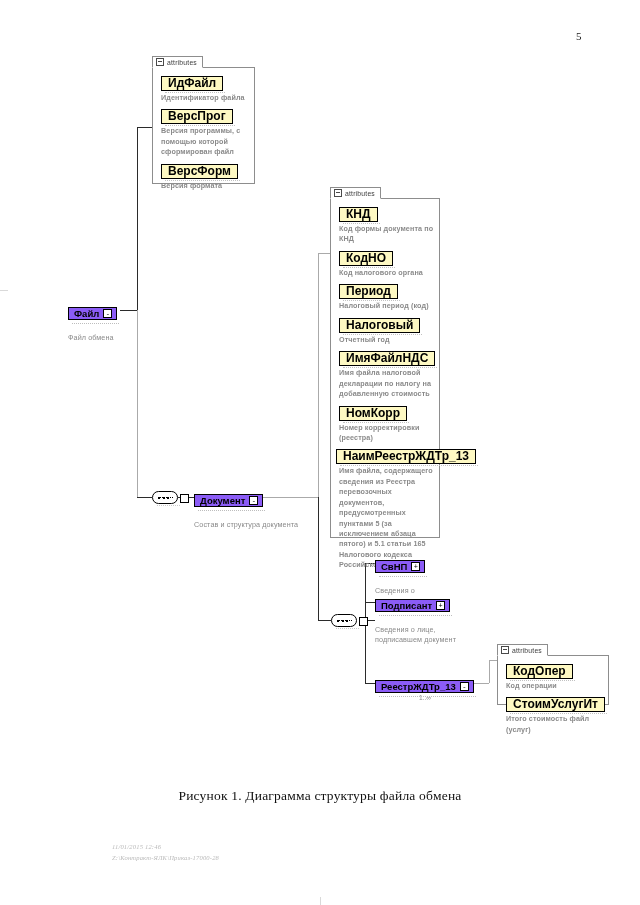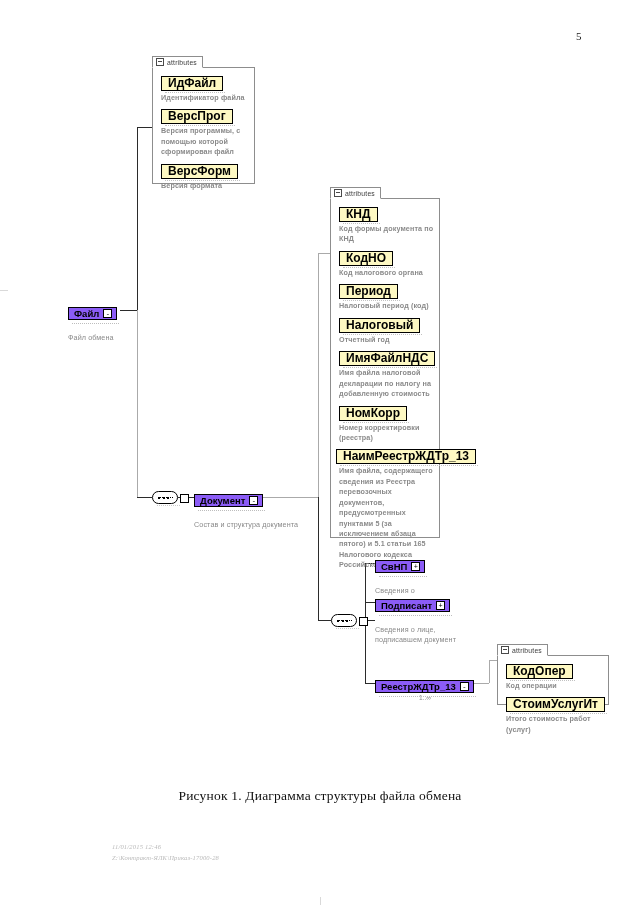--- a/index.html
+++ b/index.html
@@ -323,21 +323,21 @@
       <span class="tgl"></span>
       <span class="ttl">attributes</span>
     </div>
     <div class="attrlist">
       <div class="attr">
         <span class="abox">КодОпер</span>
         <div class="adesc">Код операции</div>
       </div>
       <div class="attr">
         <span class="abox">СтоимУслугИт</span>
-        <div class="adesc">Итого стоимость работ (услуг)</div>
+        <div class="adesc">Итого стоимость файл (услуг)</div>
       </div>
     </div>
   </div>
 
 </div>
 
 <div class="figure-caption">Рисунок 1. Диаграмма структуры файла обмена</div>
 
 <div class="footer">
   <div>11/01/2015 12:46</div>

